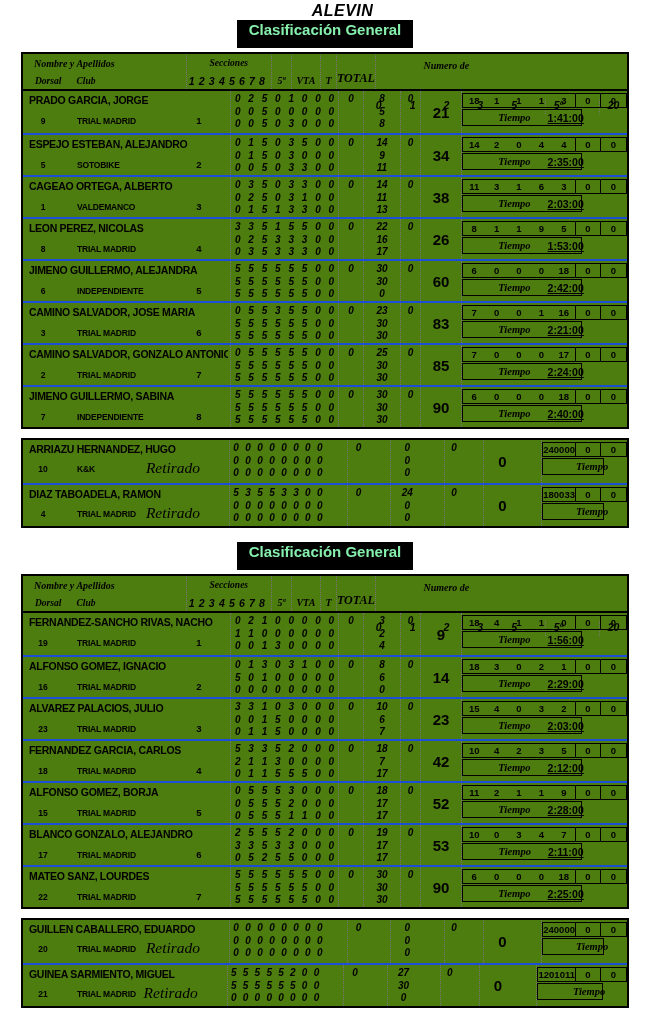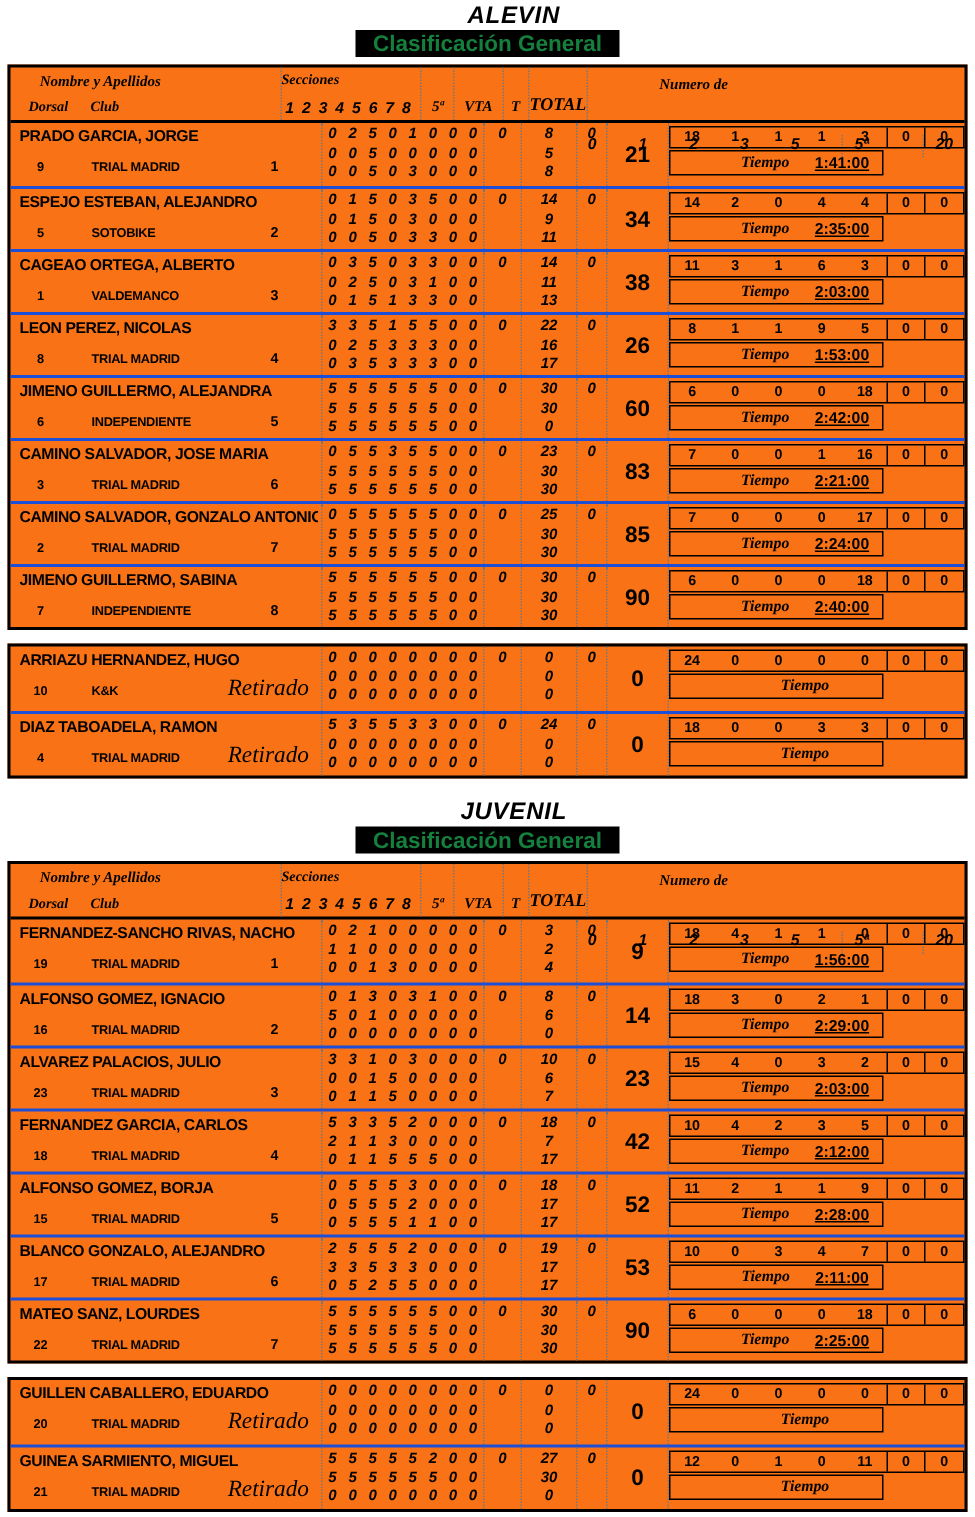--- a/index.html
+++ b/index.html
@@ -2,49 +2,49 @@
 <html><head>
 <meta charset="utf-8">
 <style>
   * { margin:0; padding:0; box-sizing:border-box; }
   html,body { background:#fff; }
   body { width:650px; font-family:"Liberation Sans", sans-serif; color:#000; }
   .page { width:650px; padding-top:2px; }
 
   .sec-title { text-align:center; font:bold italic 16px "Liberation Sans", sans-serif; letter-spacing:.5px;padding-left:35px; }
   .bar-wrap { text-align:center; margin:0 0 4px; }
-  .bar { display:inline-block; background:#000; color:#15803d; font:bold 15px "Liberation Sans", sans-serif; padding:1px 12px 0; }
+  .bar { display:inline-block; background:#000; color:#86efac; font:bold 15px "Liberation Sans", sans-serif; padding:1px 12px 10px; }
 
-  .tbl { margin:0 5px; border:2.5px solid #000; background:#f97316; }
+  .tbl { margin:0 21px; border:2.5px solid #000; background:#4d7c0f; }
   .ret-tbl { margin-top:9px; }
   .comp-section + .comp-section { margin-top:14px; }
 
   .hdr { display:flex; height:37px; border-bottom:2.5px solid #000; }
   .row { display:flex; height:42px; position:relative; }
-  .ret-tbl .row { height:43px; }
+  .ret-tbl .row { height:43px;gap:21px; }
   .row + .row { border-top:2px solid #1d4ed8; }
 
   .cell, .hcell { position:relative; }
   .cell + .cell, .hcell + .hcell { border-left:1px dotted #777; }
 
   .name-cell, .h-name { width:207px; }
   .sec-cell,  .h-sec  { width:108px; }
   .q-cell,    .h-q    { width:25px; }
   .vta-cell,  .h-vta  { width:37px; }
   .t-cell,    .h-t    { width:20px; }
   .total-cell,.h-total{ width:41px; }
   .counts-cell,.h-counts { flex:1; }
 
   
   .h-nya { position:absolute; top:4px; left:0; right:60px; text-align:center;
            font:bold italic 10px "Liberation Serif", serif; }
   .h-name-sub { position:absolute; bottom:3px; left:12px;
            font:bold italic 9.5px "Liberation Serif", serif; }
   .h-club { margin-left:15px; }
-  .h-line1 { position:absolute; top:4px; left:0; right:0; 
+  .h-line1 { position:absolute; top:4px; left:0; right:0; text-align:center;
            font:bold italic 9.5px "Liberation Serif", serif; }
   .h-secgrid { position:absolute; bottom:2px; left:0; right:4px; display:grid;
            grid-template-columns:repeat(8,1fr); text-align:center;
            font:bold italic 10.5px "Liberation Sans", sans-serif; }
   .h-bot-cell { display:flex; align-items:flex-end; justify-content:center; padding-bottom:3px;
            font:bold italic 10px "Liberation Serif", serif; }
   .h-total .h-bot-cell-inner { font-size:12px; }
   .h-counts { display:grid; grid-template-columns:repeat(5,1fr) 26px 28px; grid-template-rows:17px 1fr;gap:28px; }
   .h-numero { grid-column:1/6; grid-row:1; align-self:end; text-align:center;
            font:bold italic 10px "Liberation Serif", serif; }
@@ -845,21 +845,20 @@
               <div class="tbox">
                 <span class="t-label">Tiempo</span>
               </div>
             </div>
           </div>
         </div>
     </div>
   </section>
 
   <section class="comp-section">
-    <div class="sec-title">JUVENIL</div>
     <div class="bar-wrap">
       <span class="bar">Clasificación General</span>
     </div>
     <div class="tbl main-tbl">
       <div class="hdr">
           <div class="hcell h-name">
             <div class="h-nya">Nombre y Apellidos</div>
             <div class="h-name-sub"><span class="h-dorsal">Dorsal</span><span class="h-club">Club</span></div>
           </div>
           <div class="hcell h-sec">

